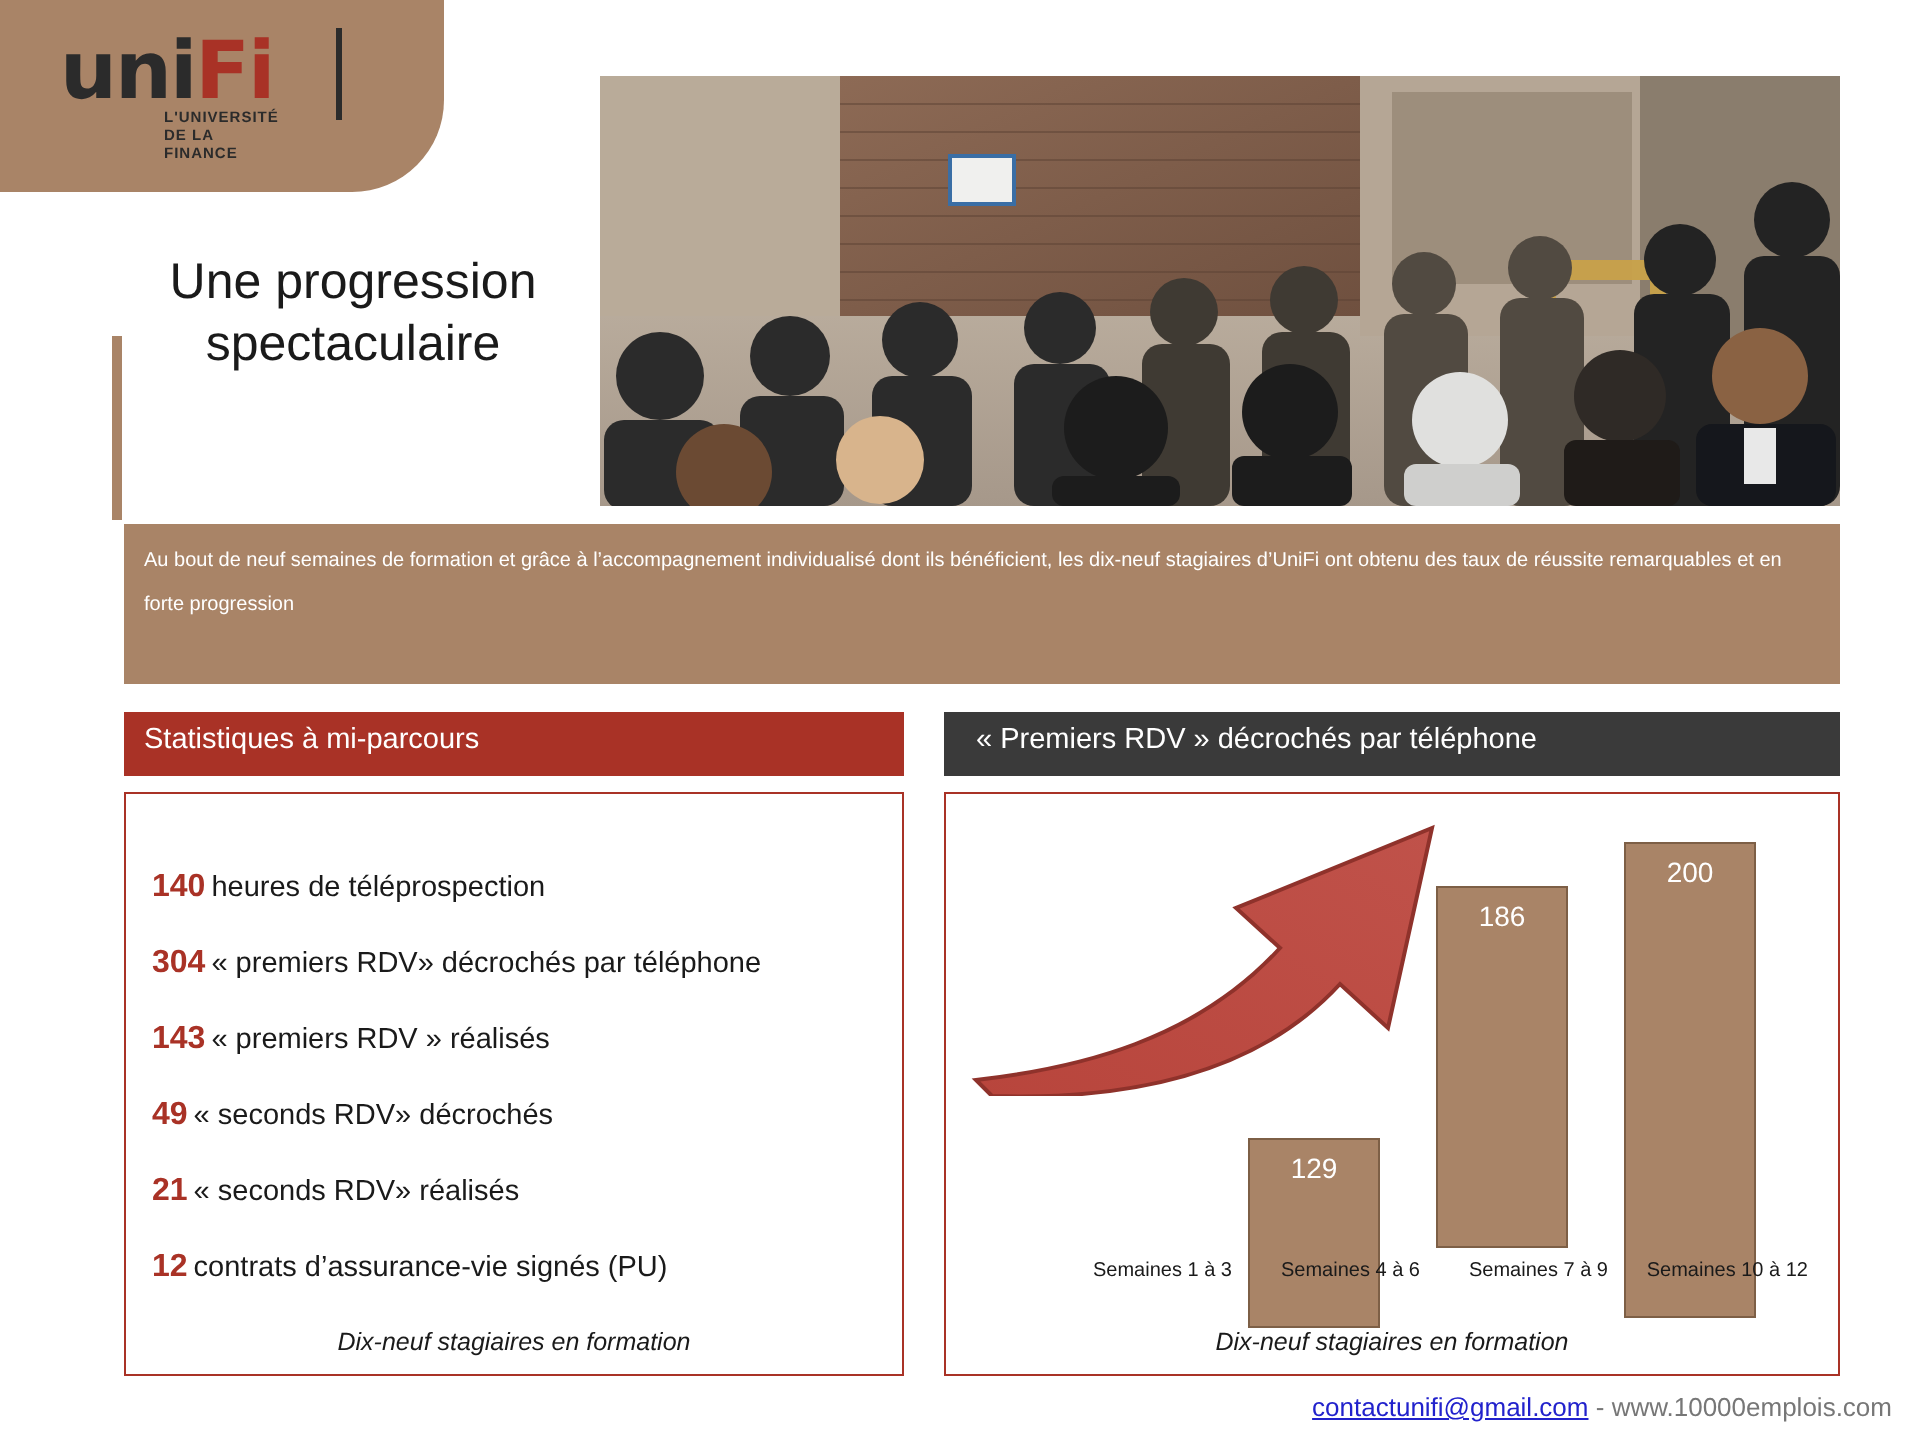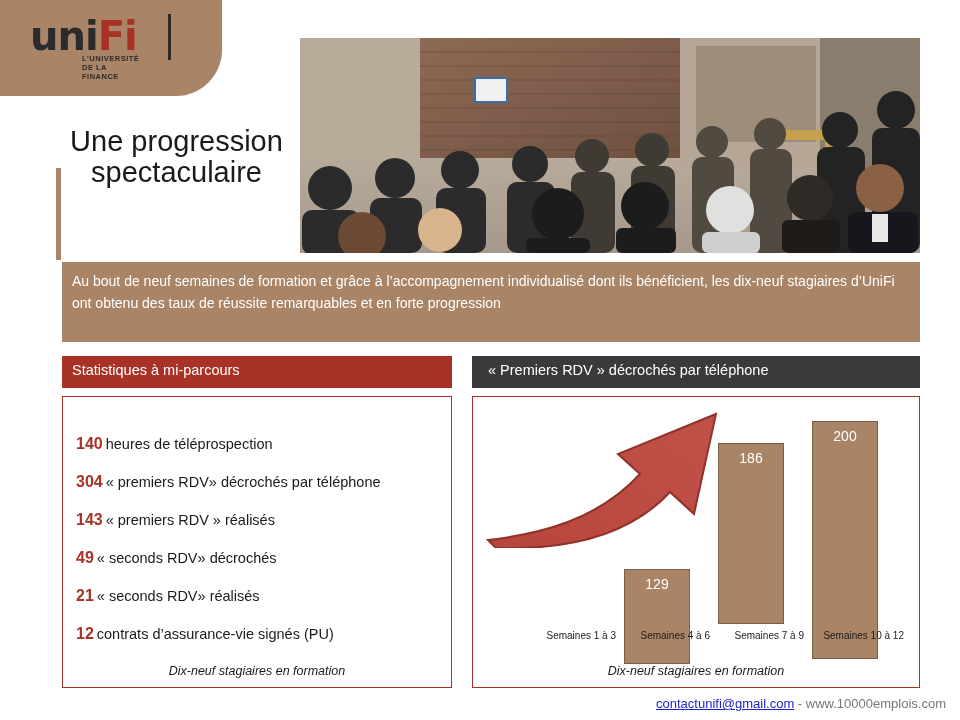--- a/index.html
+++ b/index.html
@@ -64,21 +64,21 @@
     width: 5px;
     height: 92px;
     background: #A98467;
   }
   #slide-title {
     position: absolute;
     left: 64px;
     top: 126px;
     width: 225px;
     text-align: center;
-    font-size: 29px;
+    font-size: 25px;
     color: #1a1a1a;
     line-height: 31px;
   }
 
   
   #photo {
     position: absolute;
     left: 300px;
     top: 38px;
     width: 620px;
@@ -92,21 +92,21 @@
   #intro-band {
     position: absolute;
     left: 62px;
     top: 262px;
     width: 858px;
     height: 80px;
     background: #A98467;
     color: #ffffff;
     box-sizing: border-box;
     padding: 8px 12px 0 10px;
-    font-size: 14px;
+    font-size: 10px;
     line-height: 22px;
   }
 
   
   #left-header {
     position: absolute;
     left: 62px;
     top: 356px;
     width: 390px;
     height: 32px;

